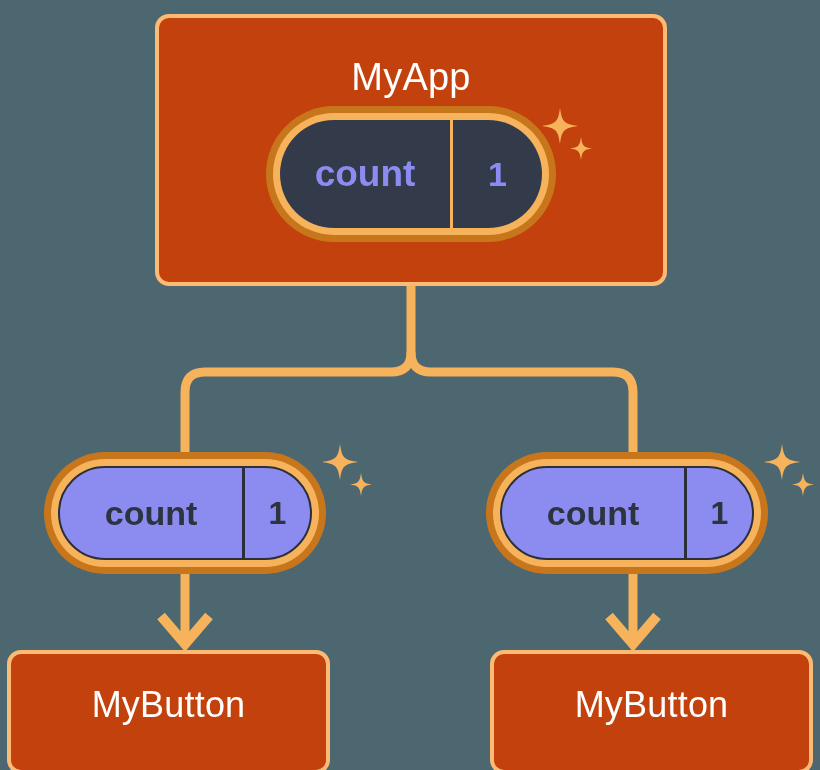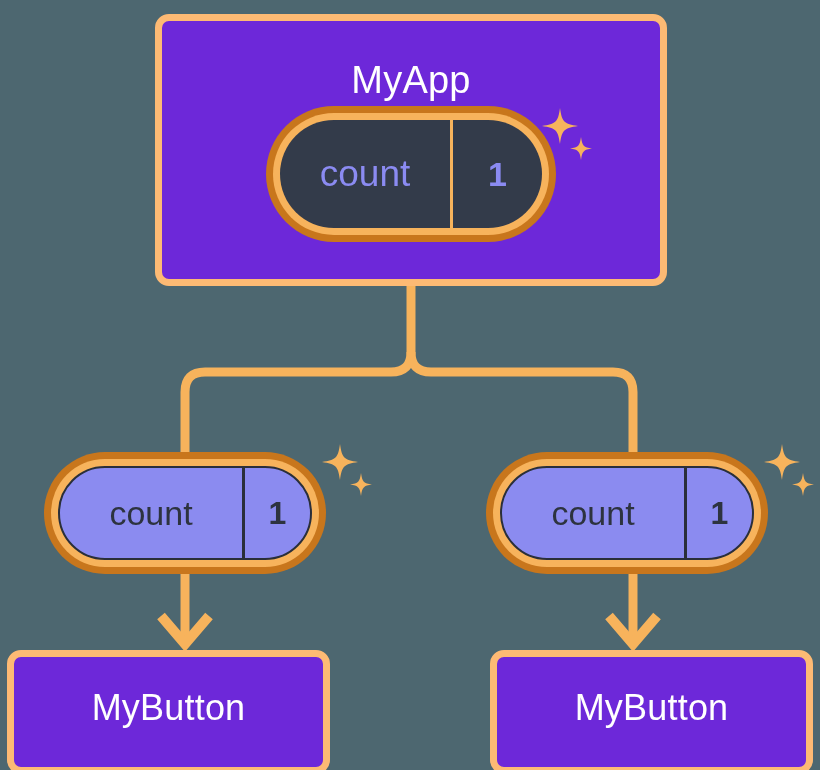--- a/index.html
+++ b/index.html
@@ -25,22 +25,22 @@
     left: 0; top: 0;
     width: 820px; height: 770px;
     z-index: 1;
     pointer-events: none;
   }
 
   
   .card {
     position: absolute;
     box-sizing: border-box;
-    background: #6d28d9;
-    border: 7px solid #fdba74;
+    background: #c2410c;
+    border: 4px solid #fdba74;
     border-radius: 14px;
     z-index: 2;
   }
   .card-title {
     position: absolute;
     left: 0;
     width: 100%;
     text-align: center;
     color: #ffffff;
     font-weight: 400;
@@ -110,20 +110,21 @@
     border-radius: 999px;
     display: flex;
     align-items: stretch;
     overflow: hidden;
   }
   .pill-cell {
     display: flex;
     align-items: center;
     justify-content: center;
     box-sizing: border-box;
+    font-weight: bold;
   }
   .pill-key {
     flex: 0 0 auto;
   }
   .pill-val {
     flex: 1 1 auto;
     font-weight: 700;
   }
 
   

